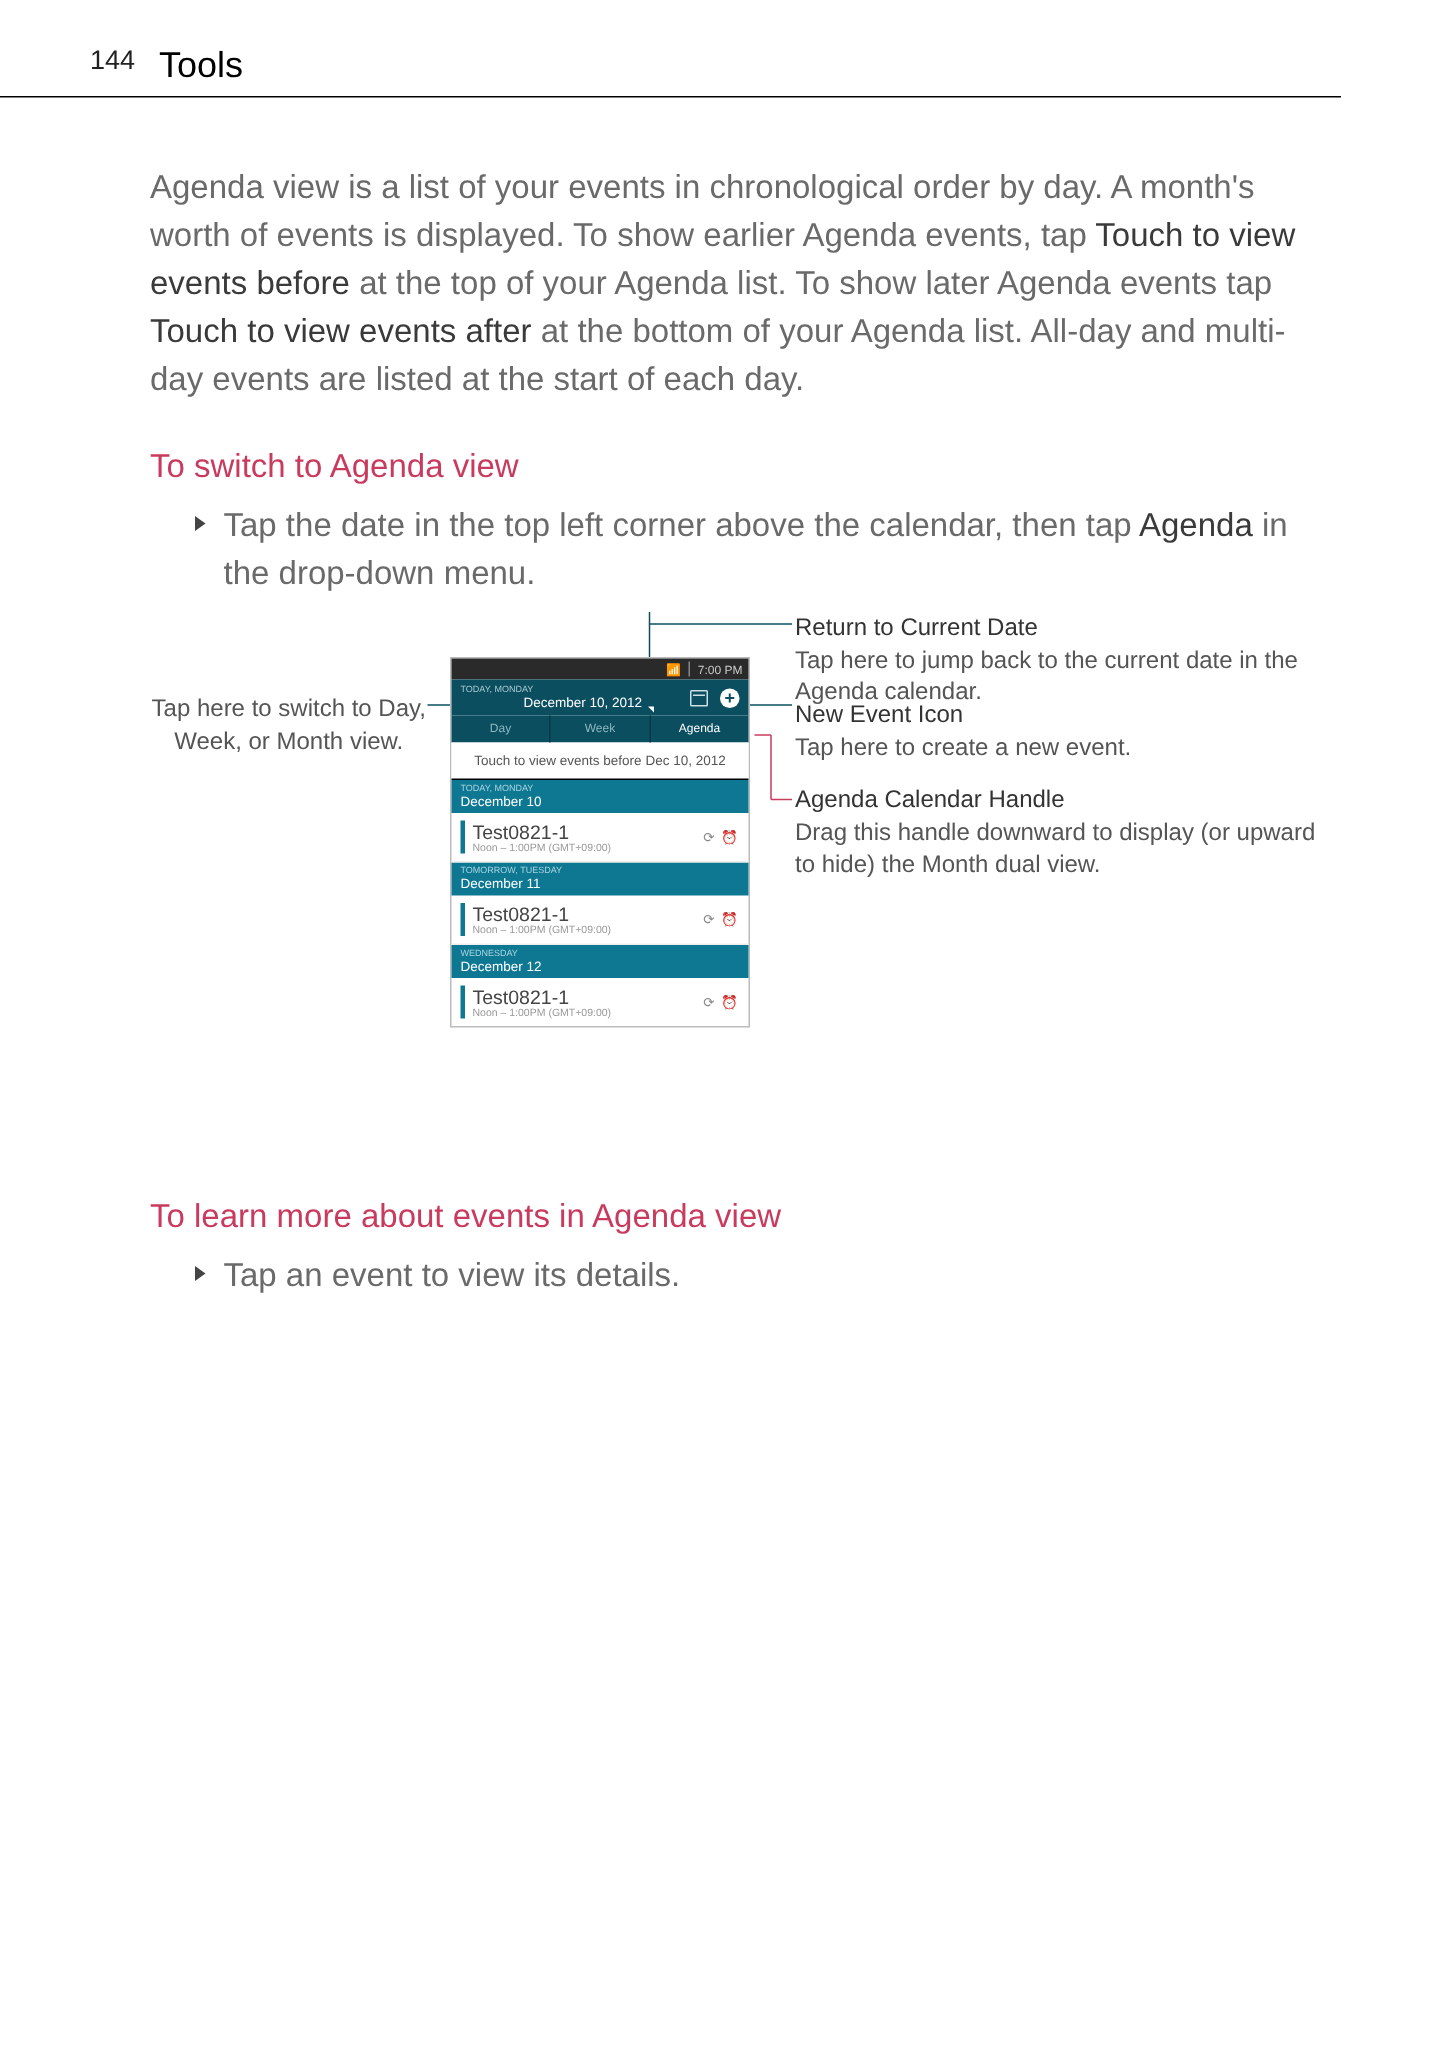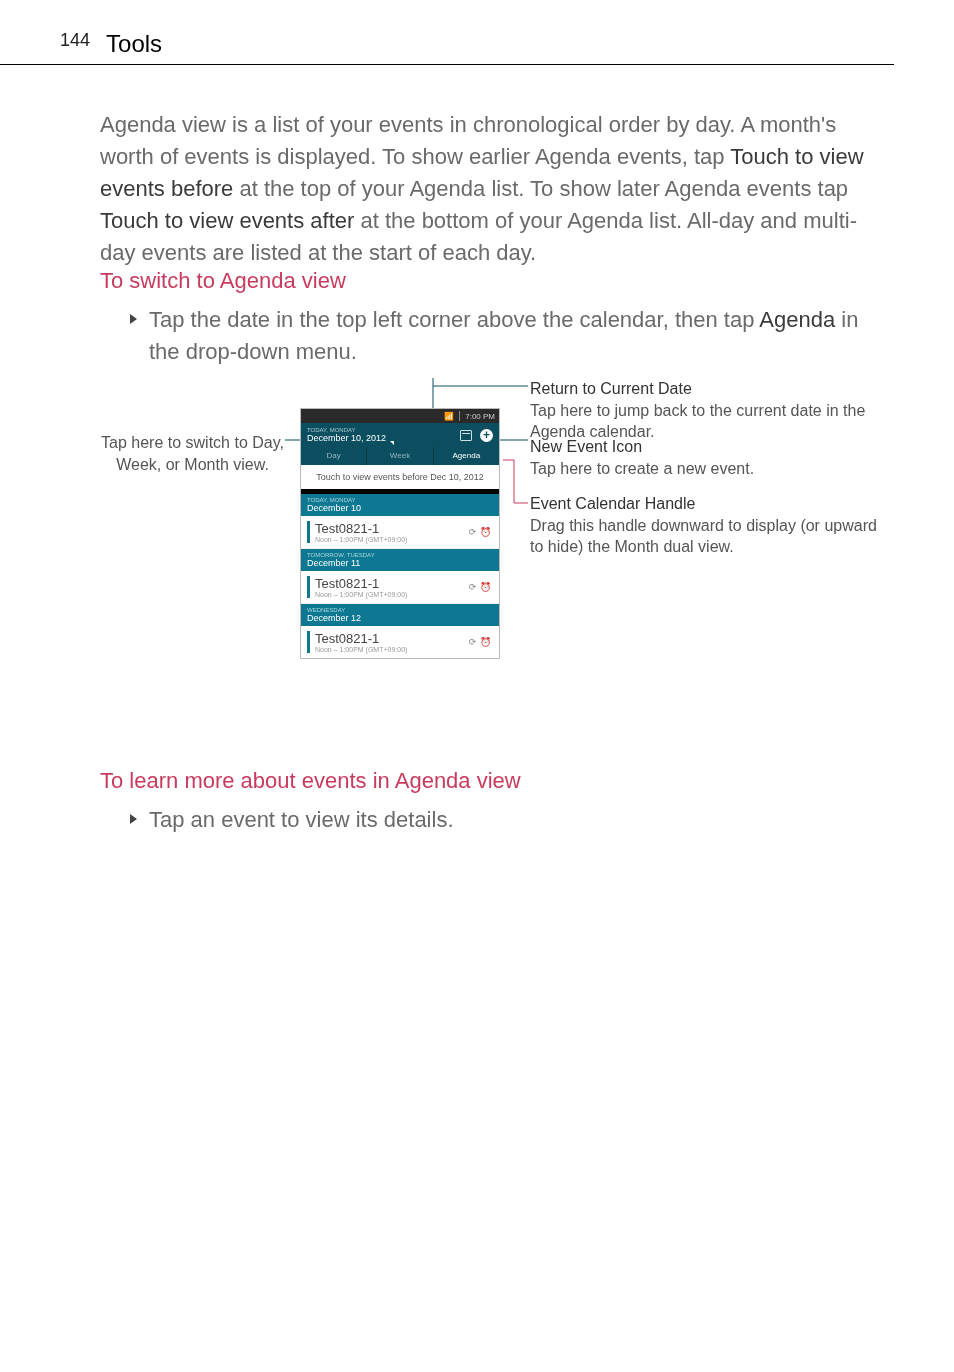--- a/index.html
+++ b/index.html
@@ -35,20 +35,21 @@
   h2.title {
     color: #c93b5e;
     font-size: 26px;
     font-weight: 600;
     margin-bottom: 14px;
   }
   p.body {
     font-size: 22px;
     line-height: 1.45;
     color: #6a6a6a;
+    margin-bottom: 30px;
   }
   .inline-strong {
     color: #3a3a3a;
   }
   h3.sub {
     color: #c93b5e;
     font-size: 22px;
     font-weight: 400;
     margin-bottom: 10px;
   }
@@ -109,21 +110,21 @@
     background: #0b4e60;
     color: #fff;
     display: flex;
     align-items: center;
     justify-content: space-between;
     padding: 4px 6px;
     height: 24px;
   }
   .titlebar-left { font-size: 9px; line-height: 1.1; }
   .titlebar-left .small { font-size: 6px; color: #a8c8d0; }
-  .titlebar-date { position: relative; }
+  .titlebar-date { position: relative; margin-left: 42px; }
   .titlebar-date::after {
     content: '';
     position: absolute;
     right: -8px;
     bottom: -2px;
     width: 0; height: 0;
     border-left: 4px solid transparent;
     border-top: 4px solid #fff;
   }
   .titlebar-icons {
@@ -167,21 +168,21 @@
     line-height: 18px;
     border-right: 1px solid #063945;
   }
   .tab:last-child { border-right: none; color: #fff; }
   .touch-before {
     background: #fff;
     color: #555;
     font-size: 9px;
     text-align: center;
     padding: 7px 4px;
-    border-bottom: 5px solid #000000;
+    border-bottom: 1px solid #000000;
   }
   .day-header {
     background: #0e7893;
     color: #fff;
     padding: 3px 6px;
     font-size: 9px;
   }
   .day-header .small { font-size: 6px; color: #a8d4e0; display: block; }
   .event-row {
     display: flex;
@@ -264,21 +265,21 @@
 
     <div class="callout callout-r2">
       <span class="ct">New Event Icon</span><br>
       <span>Tap here to create a new event.</span>
     </div>
     <div class="callout callout-r1">
       <span class="ct">Return to Current Date</span><br>
       <span>Tap here to jump back to the current date in the Agenda calendar.</span>
     </div>
     <div class="callout callout-r3">
-      <span class="ct">Event Calendar Handle</span><br>
+      <span class="ct">Agenda Calendar Handle</span><br>
       <span>Drag this handle downward to display (or upward to hide) the Month dual view.</span>
     </div>
 
     <div class="phone">
       <div class="statusbar">
         <span>📶</span>
         <span class="sep"></span>
         <span>7:00 PM</span>
       </div>
       <div class="titlebar">

